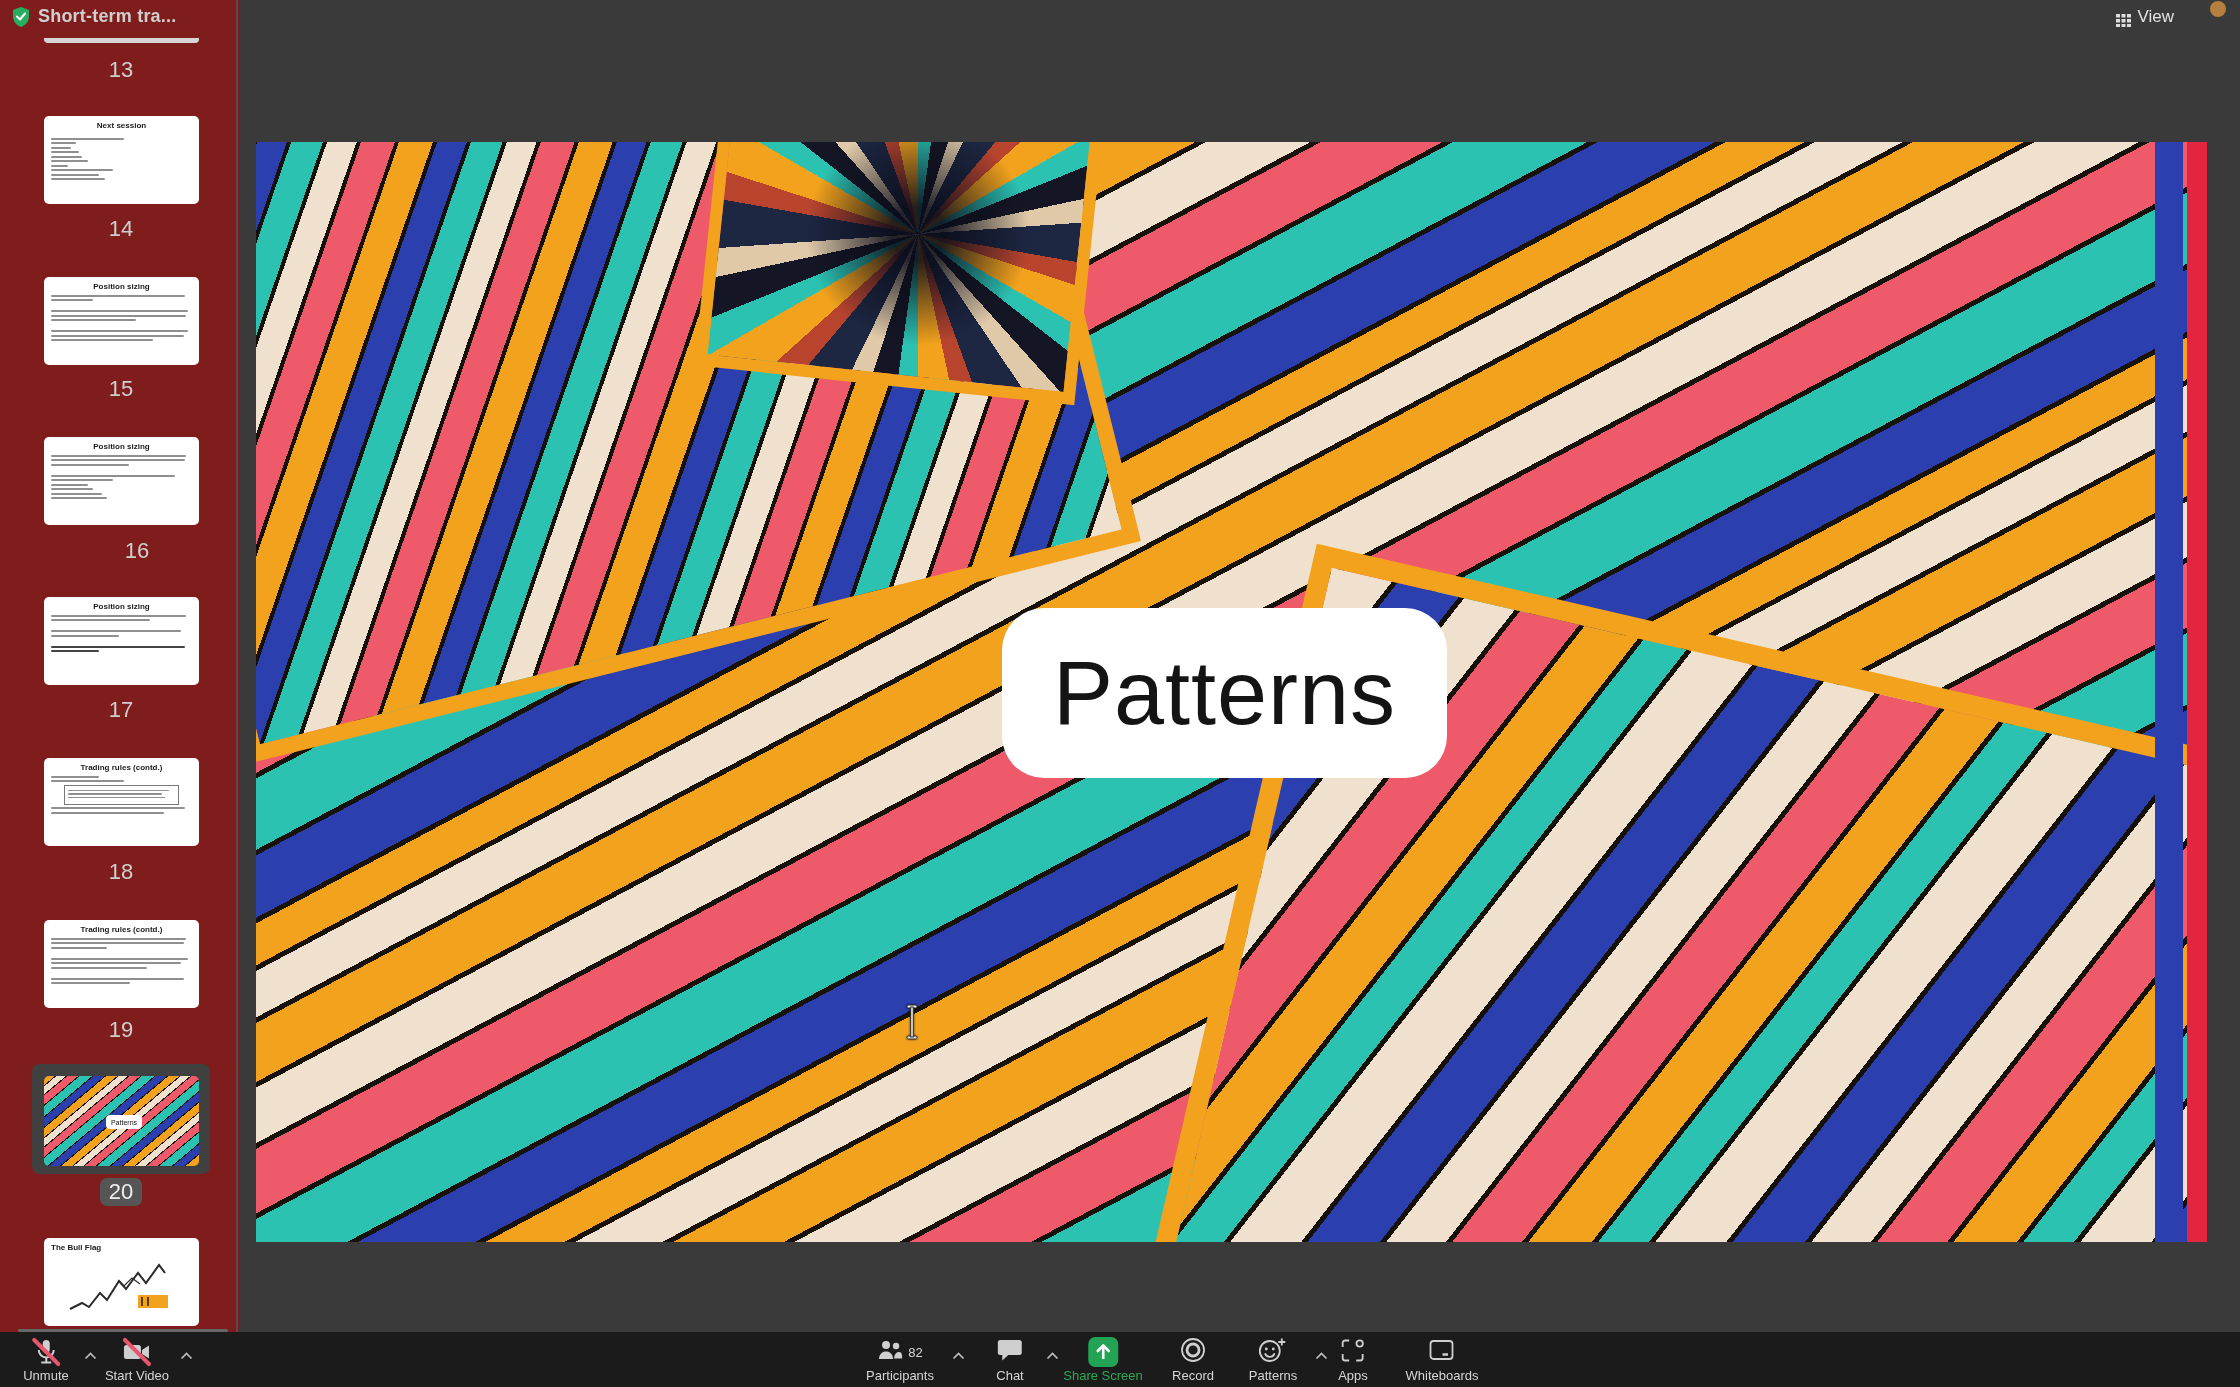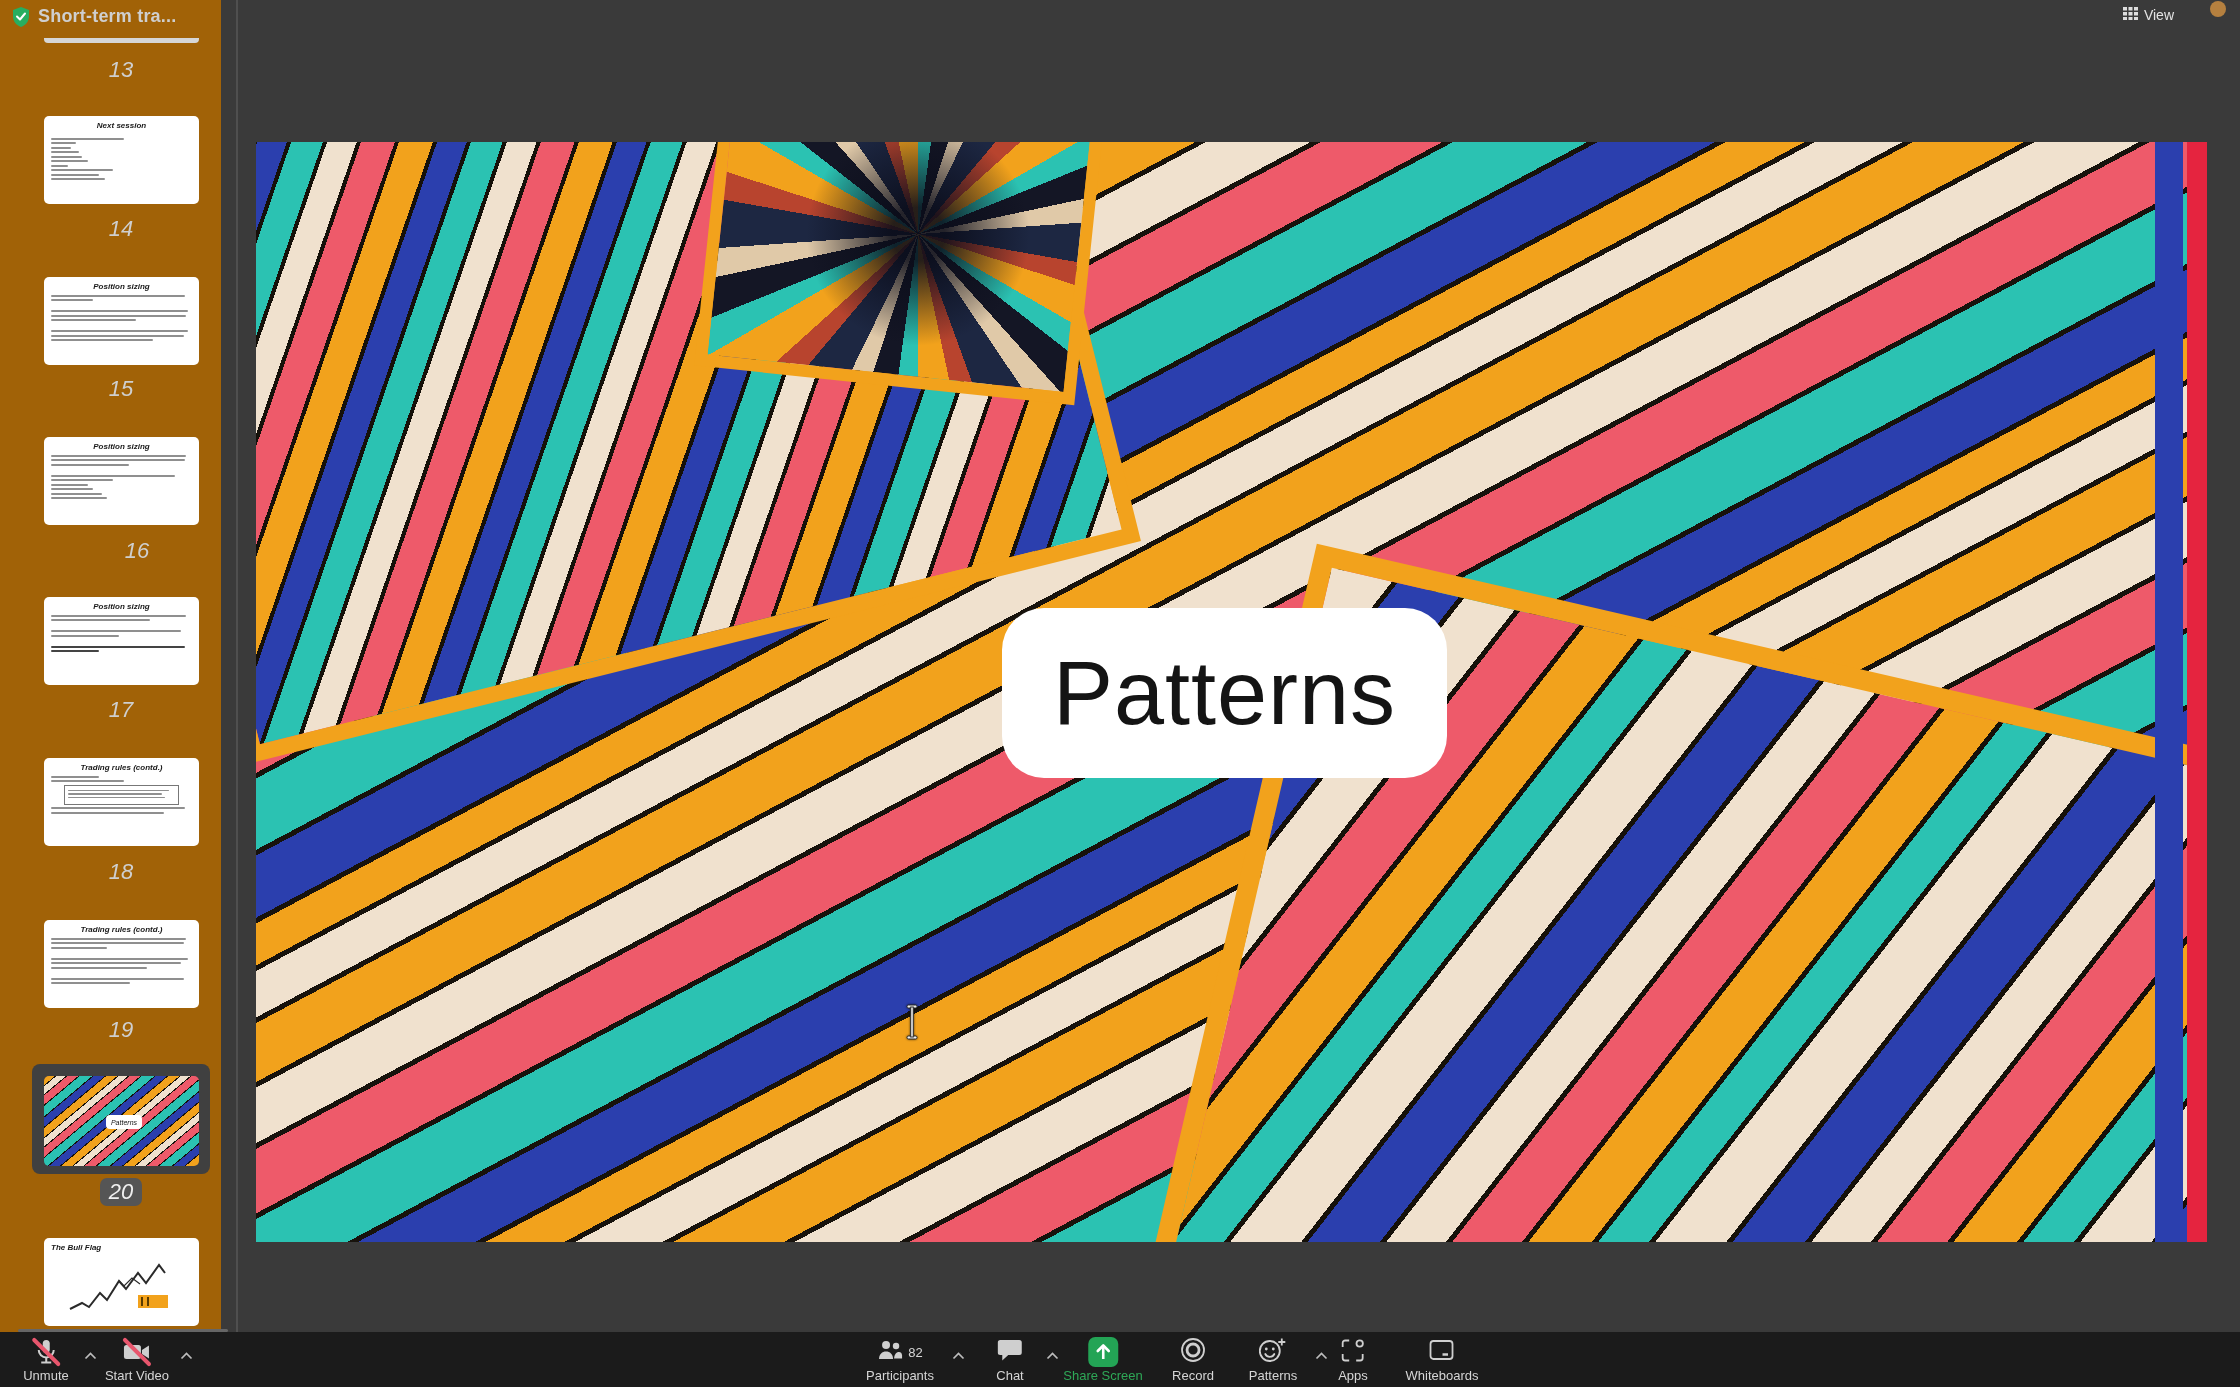--- a/index.html
+++ b/index.html
@@ -4,25 +4,25 @@
 <style>
   html,body{margin:0;padding:0;}
   body{
     width:2240px;height:1387px;position:relative;overflow:hidden;
     background:#3a3a3a;font-family:"Liberation Sans",sans-serif;
     -webkit-font-smoothing:antialiased;
   }
   
   .header-title{position:absolute;left:12px;top:6px;display:flex;align-items:center;gap:8px;z-index:30;}
   .header-title .txt{color:#cfcfcf;font-size:18px;font-weight:bold;letter-spacing:.2px;}
-  .view-btn{position:absolute;right:66px;top:7px;display:flex;align-items:flex-start;gap:6px;z-index:30;color:#e3e3e3;font-size:14px;cursor:default;}
+  .view-btn{position:absolute;right:66px;top:7px;display:flex;align-items:flex-end;gap:6px;z-index:30;color:#e3e3e3;font-size:17px;cursor:default;}
   .orange-dot{position:absolute;left:2210px;top:1px;width:16px;height:16px;border-radius:50%;background:#b5803f;z-index:30;}
 
   
-  .sidebar{position:absolute;left:0;top:0;width:221px;height:1332px;background:#a16207;z-index:10;font-style:italic;}
+  .sidebar{position:absolute;left:0;top:0;width:240px;height:1332px;background:#7f1d1d;z-index:10;}
   .divider{position:absolute;left:236px;top:0;width:2px;height:1332px;background:#4f4f4f;z-index:11;}
   .thumb{position:absolute;left:44px;width:155px;height:88px;background:#ffffff;border-radius:5px;overflow:hidden;padding:5px 7px;box-sizing:border-box;}
   .thumb .t-title{font-size:8px;font-weight:bold;color:#1a1a1a;text-align:center;line-height:10px;}
   .thumb .t-title.left{text-align:left;}
   .ln{display:block;height:2px;background:#8f8f8f;border-radius:1px;margin:2.5px 0;}
   .ln.dark{background:#444;}
   .gap{height:4px;}
   .slide-num{position:absolute;left:0;width:242px;text-align:center;color:#cfcfcf;font-size:22px;z-index:12;}
   .thumb-sliver{position:absolute;left:44px;top:38px;width:155px;height:5px;background:#d6d6d6;border-radius:0 0 4px 4px;}
   .sel-box{position:absolute;left:32px;top:1064px;width:178px;height:110px;background:#404040;border-radius:8px;}

